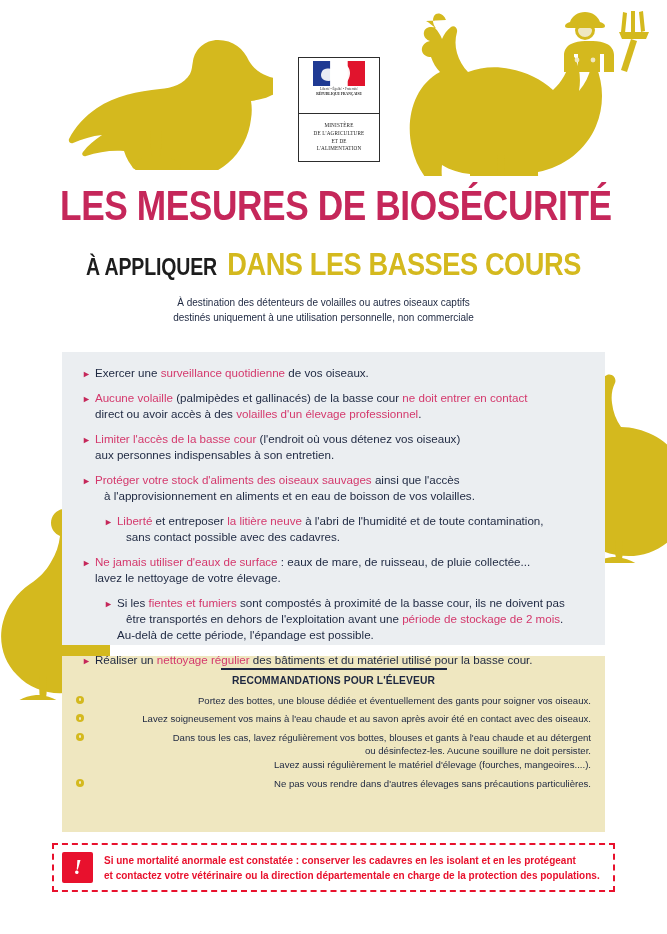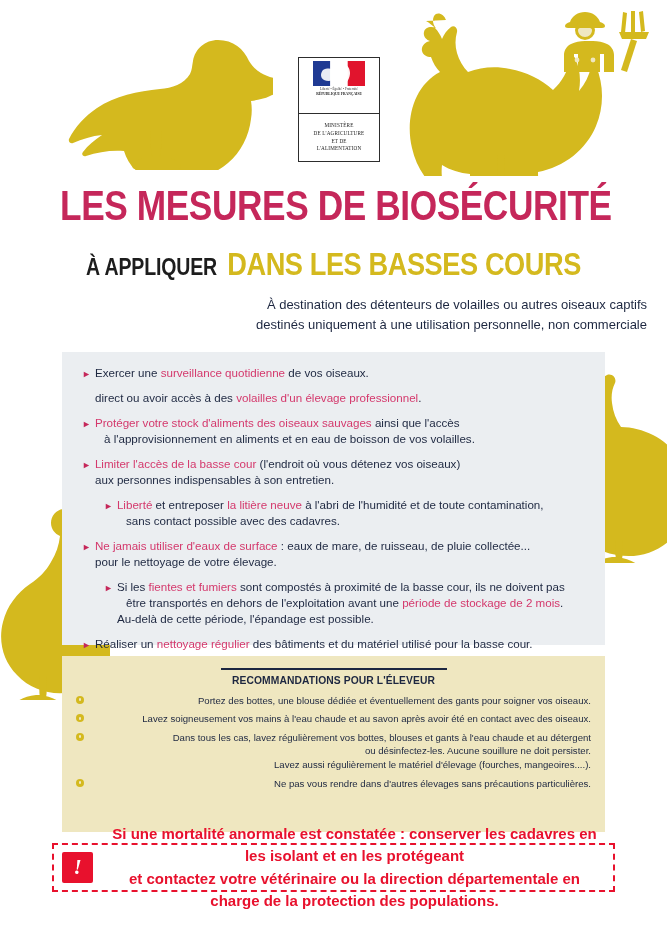--- a/index.html
+++ b/index.html
@@ -70,22 +70,22 @@
   .title-sub-a{
     font-size:23px;font-weight:bold;color:#1d1d1d;letter-spacing:-0.2px;
     vertical-align:baseline;
   }
   .title-sub-b{
     font-size:32px;font-weight:bold;color:#d4b91e;letter-spacing:-0.5px;
     margin-left:12px;vertical-align:baseline;
   }
 
   .lede{
-    position:absolute;left:0;top:295px;width:647px;text-align:right;
-    font-size:13px;line-height:1.5;color:#1d2740;z-index:4;
+    position:absolute;left:0;top:295px;width:647px;text-align:center;
+    font-size:10px;line-height:1.5;color:#1d2740;z-index:4;
   }
 
   
   .panel{
     position:absolute;left:62px;top:352px;width:543px;height:293px;
     background:#ebeef1;z-index:2;
   }
   .panel-inner{
     position:absolute;left:62px;top:352px;width:543px;height:293px;
     z-index:6;padding:13px 18px 0 20px;box-sizing:border-box;
@@ -136,21 +136,21 @@
   }
   .alert-ico{
     flex:0 0 31px;height:31px;background:#e8112d;border-radius:2px;
     display:flex;align-items:center;justify-content:center;margin-right:11px;
   }
   .alert-ico span{
     color:#fff;font-size:21px;font-weight:bold;font-style:italic;line-height:1;
     font-family:"Liberation Serif", serif;
   }
   .alert-txt{
-    font-size:15px;line-height:1.5;color:#e8112d;font-weight:bold;text-align:center;
+    font-size:10px;line-height:1.5;color:#e8112d;font-weight:bold;
   }
 </style>
 </head>
 <body>
 
 <div class="page">
 
   <svg class="bird bird-duck" viewBox="0 0 215 158">
     <path fill="#d4b91e" d="M160 28c-13 0-23 9-25 21-1 5-1 9-3 13-6 10-18 14-30 15-22 2-45 7-63 19-12 8-22 19-28 31-1 3 2 5 4 4 9-4 19-7 29-8-7 5-14 10-19 17-2 2 0 5 3 4 12-4 25-6 38-5 3 10 9 19 19 24 9 5 20 6 30 6 20 0 40-5 55-18 13-11 21-27 23-44 1-6 1-12 0-18 6-1 13-2 19-5 6-2 12-6 16-11 2-2 0-5-2-5-8-1-16-3-23-7-5-3-9-7-12-12-5-12-16-21-31-21z"></path>
     <path fill="#d4b91e" d="M92 118c0 12 1 22 3 30 1 3 5 3 6 0 2-8 3-18 3-30z"></path>
@@ -205,37 +205,38 @@
     <div>À destination des détenteurs de volailles ou autres oiseaux captifs</div>
     <div>destinés uniquement à une utilisation personnelle, non commerciale</div>
   </div>
 
   <div class="panel"></div>
   <div class="panel-inner" id="measures-list">
       <div class="li">
         <div><span class="arw">►</span><span>Exercer une </span><span class="hi">surveillance quotidienne</span><span> de vos oiseaux.</span></div>
       </div>
       <div class="li">
+        <div><span class="arw">►</span><span class="hi">Aucune volaille</span><span> (palmipèdes et gallinacés) de la basse cour </span><span class="hi">ne doit entrer en contact</span></div>
         <div class="cont p1"><span>direct ou avoir accès à des </span><span class="hi">volailles d'un élevage professionnel</span><span>.</span></div>
+      </div>
+      <div class="li">
+        <div><span class="arw">►</span><span class="hi">Limiter l'accès de la basse cour</span><span> (l'endroit où vous détenez vos oiseaux)</span></div>
+        <div class="cont p1"><span>aux personnes indispensables à son entretien.</span></div>
       </div>
       <div class="li">
         <div><span class="arw">►</span><span class="hi">Protéger  votre stock d'aliments des oiseaux sauvages</span><span>  ainsi que l'accès</span></div>
         <div class="cont p2"><span>à l'approvisionnement en aliments et en eau de boisson de vos volailles.</span></div>
-      </div>
-      <div class="li">
-        <div><span class="arw">►</span><span class="hi">Limiter l'accès de la basse cour</span><span> (l'endroit où vous détenez vos oiseaux)</span></div>
-        <div class="cont p1"><span>aux personnes indispensables à son entretien.</span></div>
       </div>
       <div class="li ind1">
         <div><span class="arw">►</span><span class="hi">Liberté</span><span> et entreposer </span><span class="hi">la litière neuve</span><span> à l'abri de l'humidité et de toute contamination,</span></div>
         <div class="cont p2"><span>sans contact possible avec des cadavres.</span></div>
       </div>
       <div class="li">
         <div><span class="arw">►</span><span class="hi">Ne jamais utiliser d'eaux de surface</span><span> : eaux de mare, de ruisseau, de pluie collectée...</span></div>
-        <div class="cont p1"><span>pour le nettoyage de votre élevage.</span></div>
+        <div class="cont p1"><span>lavez le nettoyage de votre élevage.</span></div>
       </div>
       <div class="li ind1">
         <div><span class="arw">►</span><span>Si les </span><span class="hi">fientes et fumiers</span><span> sont compostés à proximité de la basse cour, ils ne doivent pas</span></div>
         <div class="cont p2"><span>être transportés en dehors de l'exploitation avant une </span><span class="hi">période de stockage de 2 mois</span><span>.</span></div>
         <div class="cont p1"><span>Au-delà de cette période, l'épandage est possible.</span></div>
       </div>
       <div class="li">
         <div><span class="arw">►</span><span>Réaliser un </span><span class="hi">nettoyage régulier</span><span> des bâtiments et du matériel utilisé pour la basse cour.</span></div>
       </div>
     </div>

